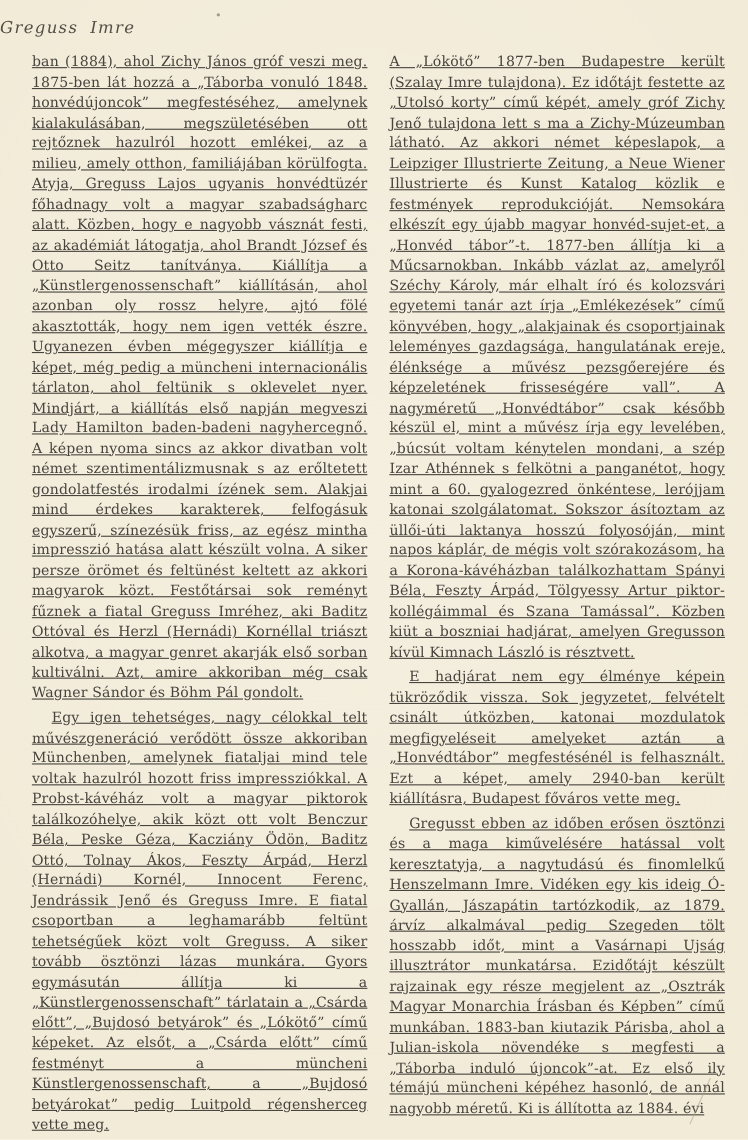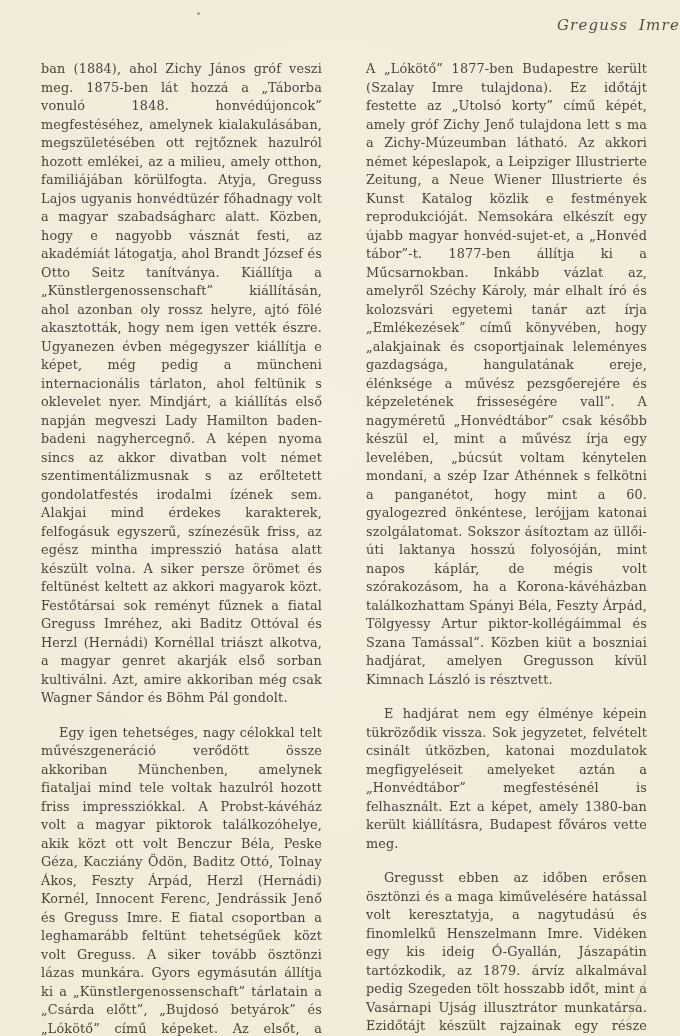--- a/index.html
+++ b/index.html
@@ -20,21 +20,21 @@
         #f2ebd8 55%, #ece4cd 85%, #e6ddc3 100%);
     background-color: #f1ead7;
     font-family: "DejaVu Serif", "Liberation Serif", serif;
     color: #47443e;
   }
   .running-header {
     position: absolute;
     top: 16px;
     left: 0;
     width: 100%;
-    text-align: right;
+    text-align: left;
     font-style: italic;
     font-size: 15px;
     letter-spacing: 1.2px;
     word-spacing: 5px;
     color: #524f47;
   }
   .speck {
     position: absolute;
     left: 197px;
     top: 12px;
@@ -64,22 +64,23 @@
   .col {
     width: 313px;
     font-size: 12.8px;
     line-height: 18.5px;
     letter-spacing: 0.15px;
     text-align: justify;
     text-justify: inter-word;
     hyphens: auto;
   }
   .col p {
-    margin: 16px;
+    margin: 4px;
     padding: 0;
+    text-decoration: underline;
   }
   .col p.indent {
     text-indent: 18px;
   }
   .pageno {
     margin-top: 3px;
     padding-left: 8px;
     font-size: 13.5px;
     letter-spacing: 1.5px;
     color: #4c4942;
@@ -96,21 +97,21 @@
 
   <div class="columns">
 
     <div class="col">
       <p class="noindent">ban (1884), ahol Zichy János gróf veszi meg. 1875-ben lát hozzá a „Táborba vonuló 1848. honvédújoncok” megfestéséhez, amelynek kialakulásában, megszületésében ott rejtőznek hazulról hozott emlékei, az a milieu, amely otthon, familiájában körülfogta. Atyja, Greguss Lajos ugyanis honvédtüzér főhadnagy volt a magyar szabadságharc alatt. Közben, hogy e nagyobb vásznát festi, az akadémiát látogatja, ahol Brandt József és Otto Seitz tanítványa. Kiállítja a „Künstlergenossenschaft” kiállításán, ahol azonban oly rossz helyre, ajtó fölé akasztották, hogy nem igen vették észre. Ugyanezen évben mégegyszer kiállítja e képet, még pedig a müncheni internacionális tárlaton, ahol feltünik s oklevelet nyer. Mindjárt, a kiállítás első napján megveszi Lady Hamilton baden-badeni nagyhercegnő. A képen nyoma sincs az akkor divatban volt német szentimentálizmusnak s az erőltetett gondolatfestés irodalmi ízének sem. Alakjai mind érdekes karakterek, felfogásuk egyszerű, színezésük friss, az egész mintha impresszió hatása alatt készült volna. A siker persze örömet és feltünést keltett az akkori magyarok közt. Festőtársai sok reményt fűznek a fiatal Greguss Imréhez, aki Baditz Ottóval és Herzl (Hernádi) Kornéllal triászt alkotva, a magyar genret akarják első sorban kultiválni. Azt, amire akkoriban még csak Wagner Sándor és Böhm Pál gondolt.</p>
       <p class="indent">Egy igen tehetséges, nagy célokkal telt művészgeneráció verődött össze akkoriban Münchenben, amelynek fiataljai mind tele voltak hazulról hozott friss impressziókkal. A Probst-kávéház volt a magyar piktorok találkozóhelye, akik közt ott volt Benczur Béla, Peske Géza, Kacziány Ödön, Baditz Ottó, Tolnay Ákos, Feszty Árpád, Herzl (Hernádi) Kornél, Innocent Ferenc, Jendrássik Jenő és Greguss Imre. E fiatal csoportban a leghamarább feltünt tehetségűek közt volt Greguss. A siker tovább ösztönzi lázas munkára. Gyors egymásután állítja ki a „Künstlergenossenschaft” tárlatain a „Csárda előtt”, „Bujdosó betyárok” és „Lókötő” című képeket. Az elsőt, a „Csárda előtt” című festményt a müncheni Künstlergenossenschaft, a „Bujdosó betyárokat” pedig Luitpold régensherceg vette meg.</p>
     </div>
 
     <div class="col">
       <p class="noindent">A „Lókötő” 1877-ben Budapestre került (Szalay Imre tulajdona). Ez időtájt festette az „Utolsó korty” című képét, amely gróf Zichy Jenő tulajdona lett s ma a Zichy-Múzeumban látható. Az akkori német képeslapok, a Leipziger Illustrierte Zeitung, a Neue Wiener Illustrierte és Kunst Katalog közlik e festmények reprodukcióját. Nemsokára elkészít egy újabb magyar honvéd-sujet-et, a „Honvéd tábor”-t. 1877-ben állítja ki a Műcsarnokban. Inkább vázlat az, amelyről Széchy Károly, már elhalt író és kolozsvári egyetemi tanár azt írja „Emlékezések” című könyvében, hogy „alakjainak és csoportjainak leleményes gazdagsága, hangulatának ereje, élénksége a művész pezsgőerejére és képzeletének frisseségére vall”. A nagyméretű „Honvédtábor” csak később készül el, mint a művész írja egy levelében, „búcsút voltam kénytelen mondani, a szép Izar Athénnek s felkötni a panganétot, hogy mint a 60. gyalogezred önkéntese, lerójjam katonai szolgálatomat. Sokszor ásítoztam az üllői-úti laktanya hosszú folyosóján, mint napos káplár, de mégis volt szórakozásom, ha a Korona-kávéházban találkozhattam Spányi Béla, Feszty Árpád, Tölgyessy Artur piktor-kollégáimmal és Szana Tamással”. Közben kiüt a boszniai hadjárat, amelyen Gregusson kívül Kimnach László is résztvett.</p>
-      <p class="indent">E hadjárat nem egy élménye képein tükröződik vissza. Sok jegyzetet, felvételt csinált útközben, katonai mozdulatok megfigyeléseit amelyeket aztán a „Honvédtábor” megfestésénél is felhasznált. Ezt a képet, amely 1380-ban került kiállításra, Budapest főváros vette meg.</p>
+      <p class="indent">E hadjárat nem egy élménye képein tükröződik vissza. Sok jegyzetet, felvételt csinált útközben, katonai mozdulatok megfigyeléseit amelyeket aztán a „Honvédtábor” megfestésénél is felhasznált. Ezt a képet, amely 2940-ban került kiállításra, Budapest főváros vette meg.</p>
       <p class="indent">Gregusst ebben az időben erősen ösztönzi és a maga kiművelésére hatással volt keresztatyja, a nagytudású és finomlelkű Henszelmann Imre. Vidéken egy kis ideig Ó-Gyallán, Jászapátin tartózkodik, az 1879. árvíz alkalmával pedig Szegeden tölt hosszabb időt, mint a Vasárnapi Ujság illusztrátor munkatársa. Ezidőtájt készült rajzainak egy része megjelent az „Osztrák Magyar Monarchia Írásban és Képben” című munkában. 1883-ban kiutazik Párisba, ahol a Julian-iskola növendéke s megfesti a „Táborba induló újoncok”-at. Ez első ily témájú müncheni képéhez hasonló, de annál nagyobb méretű. Ki is állította az 1884. évi</p>
     </div>
 
   </div>
 
   <div class="scratch"></div>
 
 </div>
 
 </body></html>

